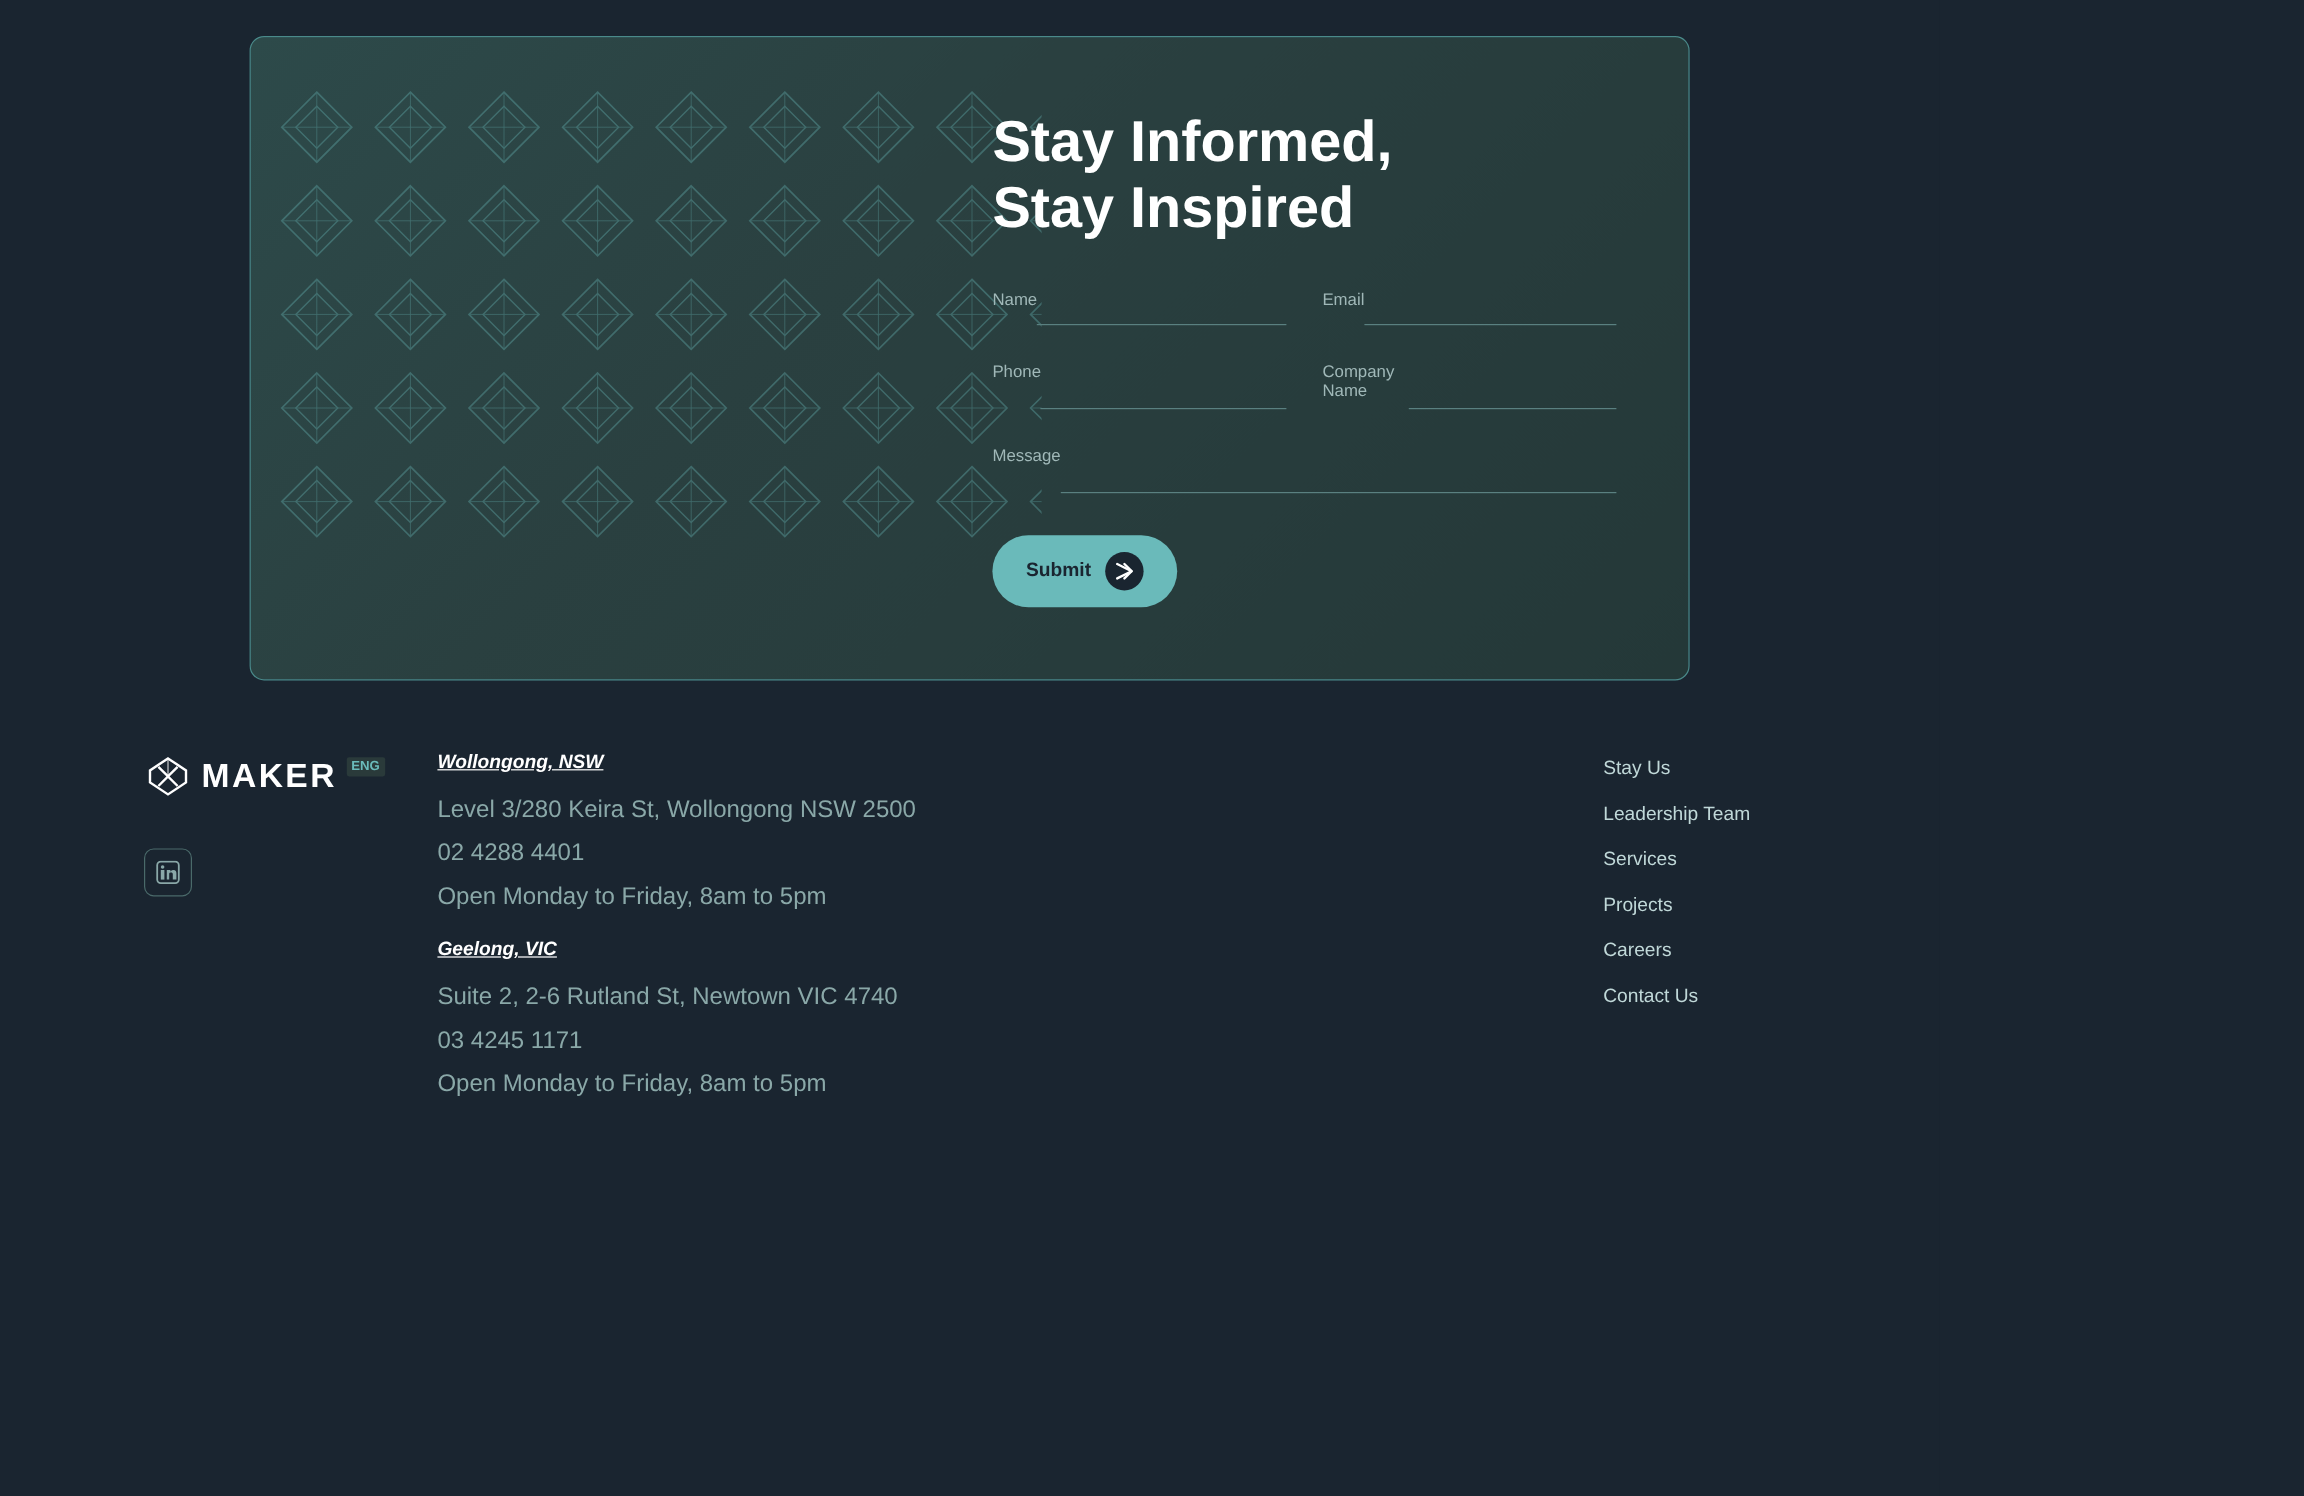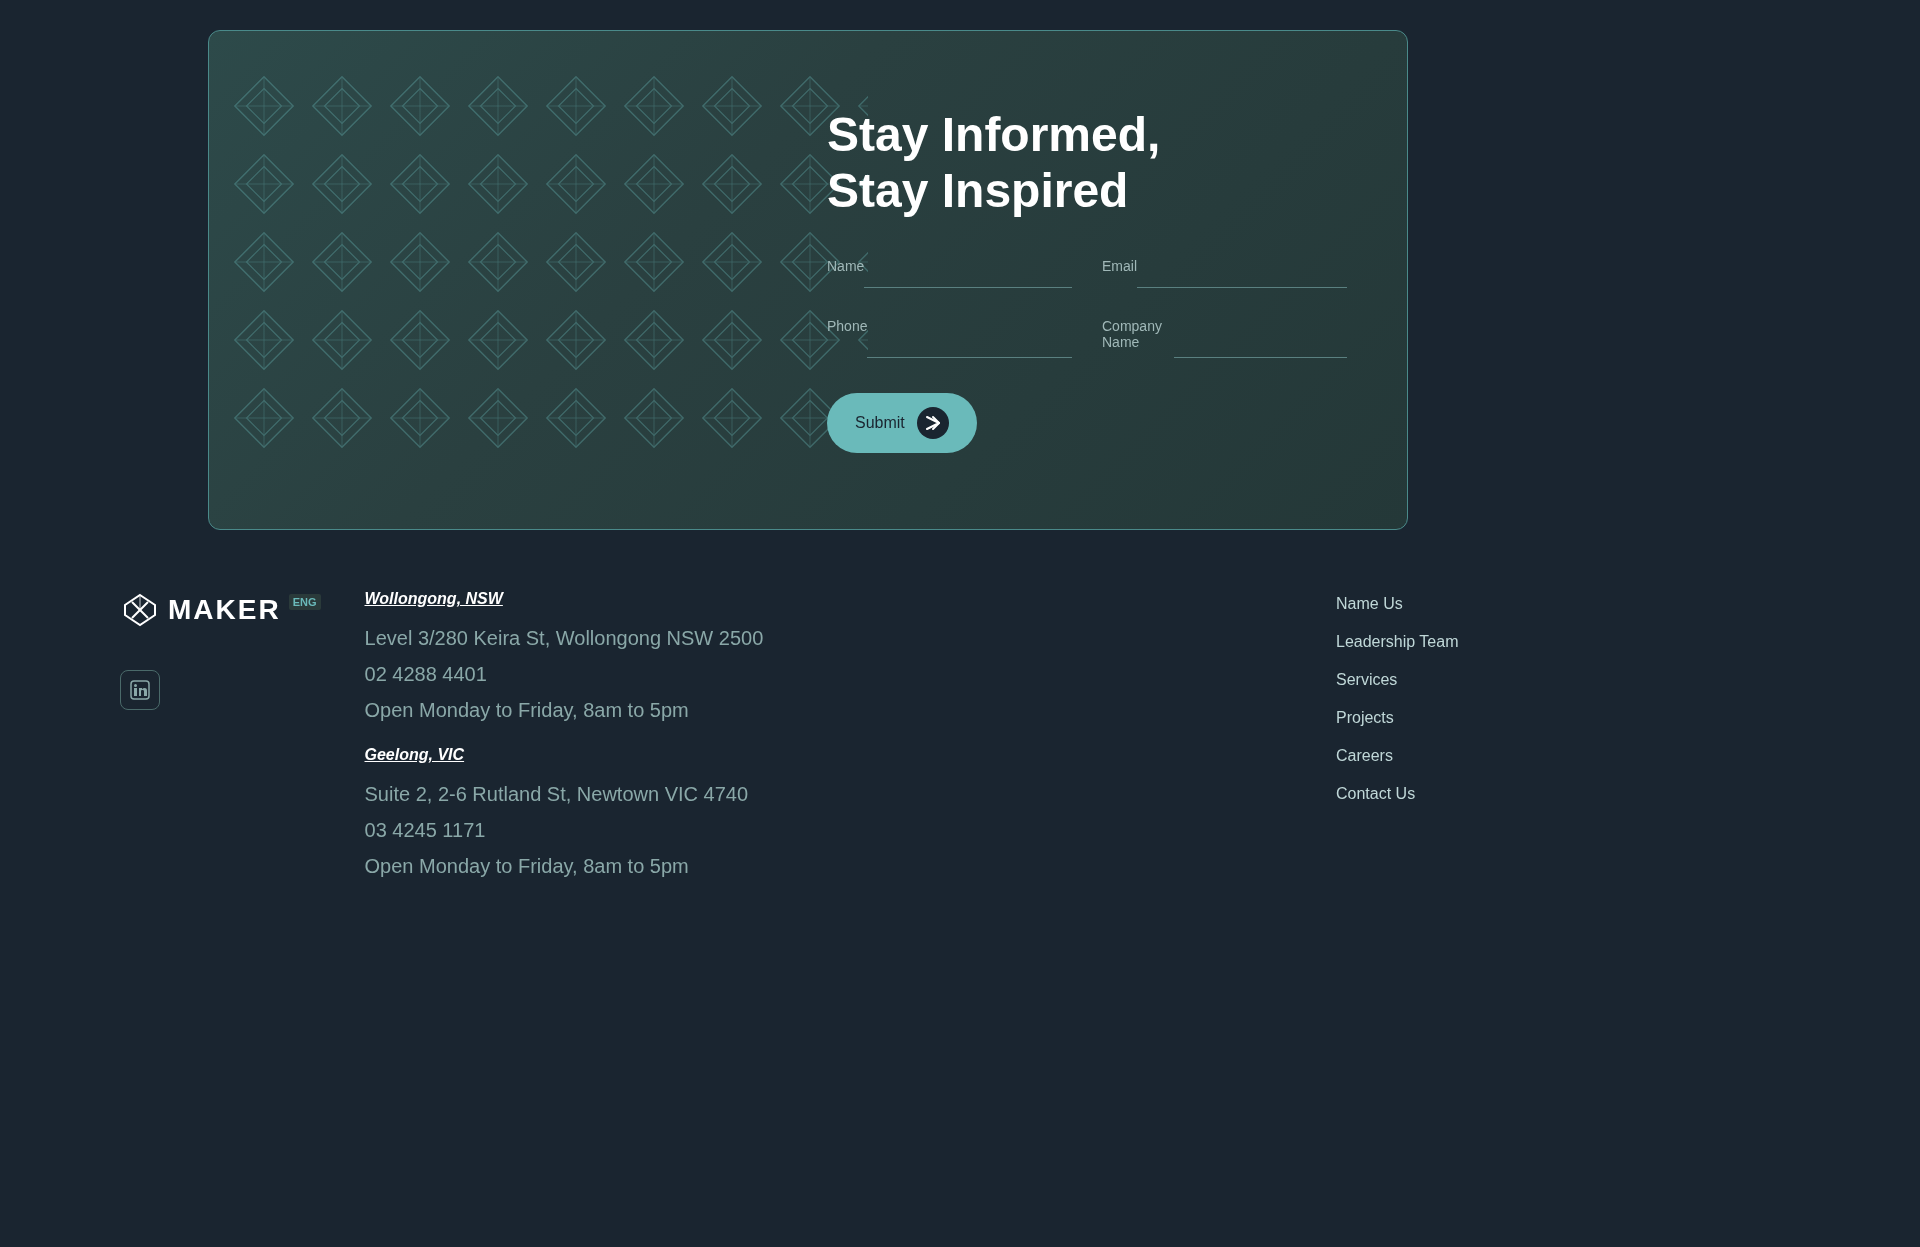--- a/index.html
+++ b/index.html
@@ -132,21 +132,21 @@
     }
 
     .submit-btn {
       margin-top: 35px;
       background: #6ababa;
       color: #1a2530;
       border: none;
       border-radius: 50px;
       padding: 14px 28px;
       font-size: 16px;
-      font-weight: 400;
+      font-weight: 700;
       cursor: pointer;
       display: flex;
       align-items: center;
       gap: 12px;
       transition: background 0.2s;
     }
 
     .submit-icon {
       width: 32px;
       height: 32px;
@@ -518,20 +518,24 @@
         <div class="field-group">
           <label class="field-label">Phone</label>
           <input class="field-input" type="tel" style="">
         </div>
 
         <div class="field-group">
           <label class="field-label">Company Name</label>
           <input class="field-input" type="text" style="">
         </div>
 
+        <div class="field-group full-width">
+          <label class="field-label">Message</label>
+          <textarea class="message-input" style=""></textarea>
+        </div>
       </div>
 
       <button class="submit-btn">
         <span>Submit</span>
         <span class="submit-icon">
           <svg width="16" height="16" viewBox="0 0 16 16" fill="none">
             <path d="M2 2L14 8L2 14" stroke="white" stroke-width="2" stroke-linecap="round" stroke-linejoin="round" fill="none"></path>
             <path d="M8 2L14 8L8 14" stroke="white" stroke-width="2" stroke-linecap="round" stroke-linejoin="round" fill="none"></path>
           </svg>
         </span>
@@ -577,21 +581,21 @@
         <div class="location-city">Geelong, VIC</div>
         <div class="location-detail">
           <span>Suite 2, 2-6 Rutland St, Newtown VIC 4740</span><br>
           <span>03 4245 1171</span><br>
           <span>Open Monday to Friday, 8am to 5pm</span>
         </div>
       </div>
     </div>
 
     <div class="footer-nav">
-      <span class="footer-nav-item">Name Us</span>
+      <span class="footer-nav-item">Stay Us</span>
       <span class="footer-nav-item">Leadership Team</span>
       <span class="footer-nav-item">Services</span>
       <span class="footer-nav-item">Projects</span>
       <span class="footer-nav-item">Careers</span>
       <span class="footer-nav-item">Contact Us</span>
     </div>
 
   </div>
 
 </div>

